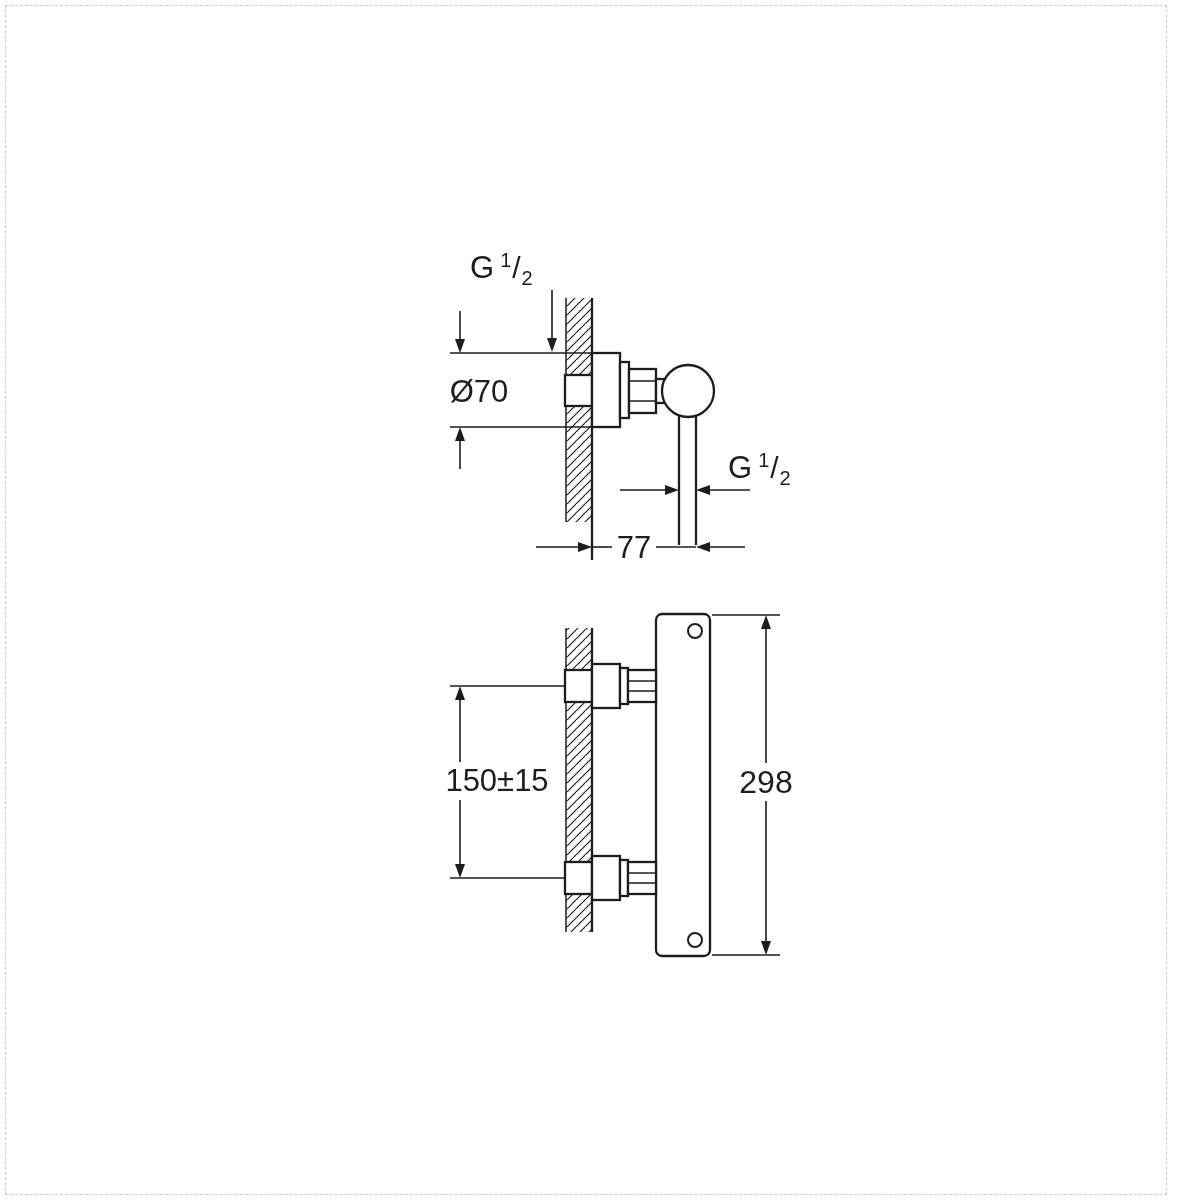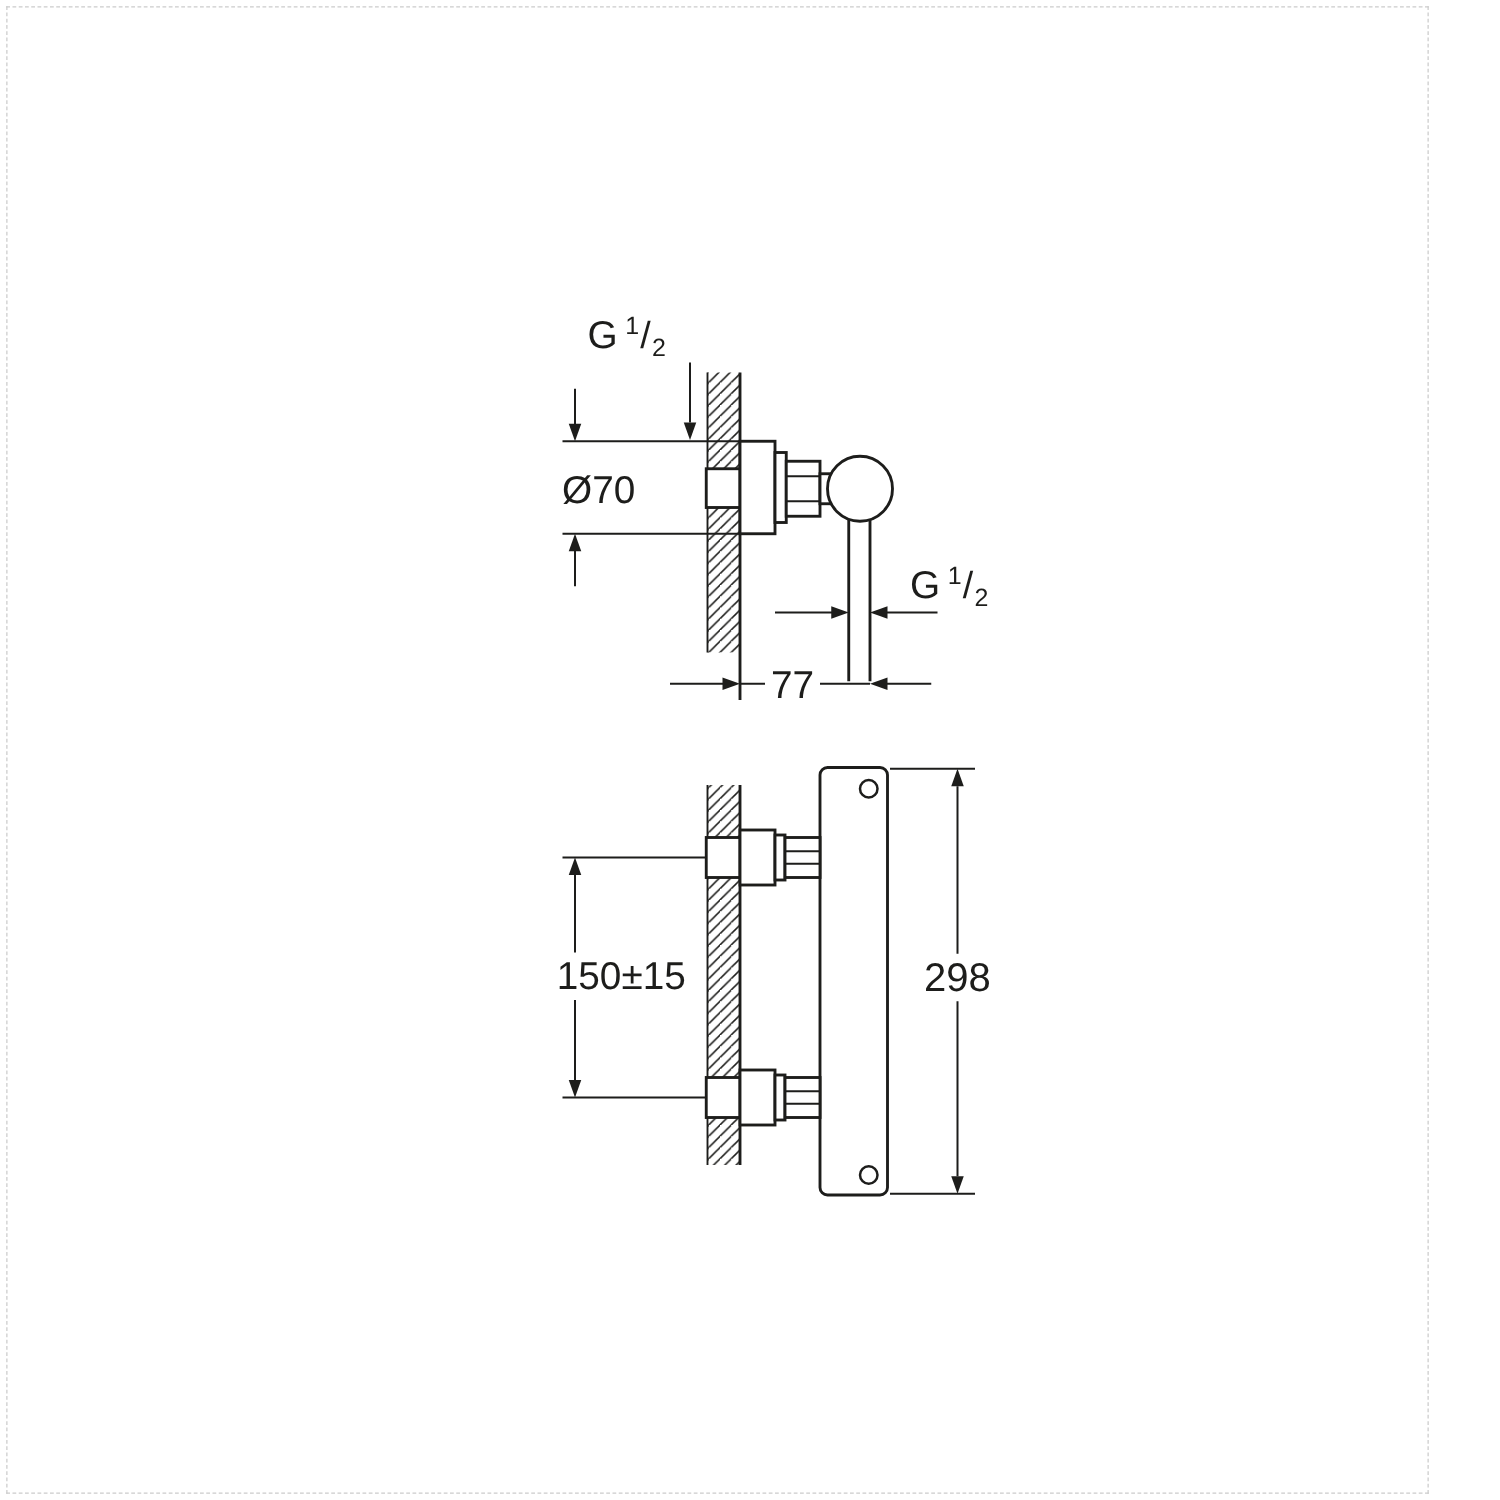--- a/index.html
+++ b/index.html
@@ -7,20 +7,21 @@
     padding: 0;
     background: var(--color-background, #ffffff);
     font-family: "Liberation Sans", "DejaVu Sans", sans-serif;
   }
   .stage {
     position: relative;
     width: 1148px;
     height: 1200px;
     background: var(--color-background, #ffffff);
     overflow: hidden;
+    padding-left: 24px;
   }
   .frame {
     position: absolute;
     inset: 5px;
     border: 1px dashed var(--color-frame, #cbcbcb);
     pointer-events: none;
   }
   svg.drawing {
     position: absolute;
     left: 0;

